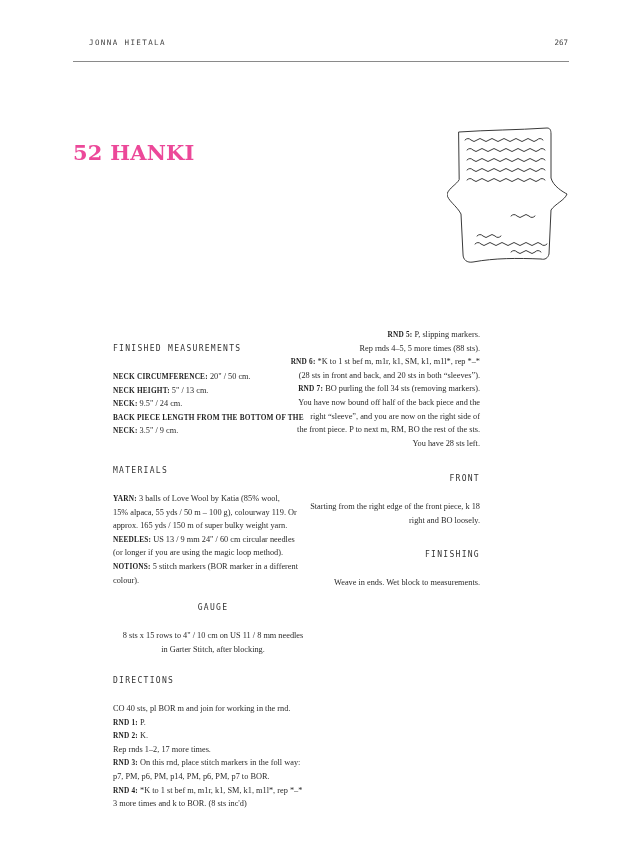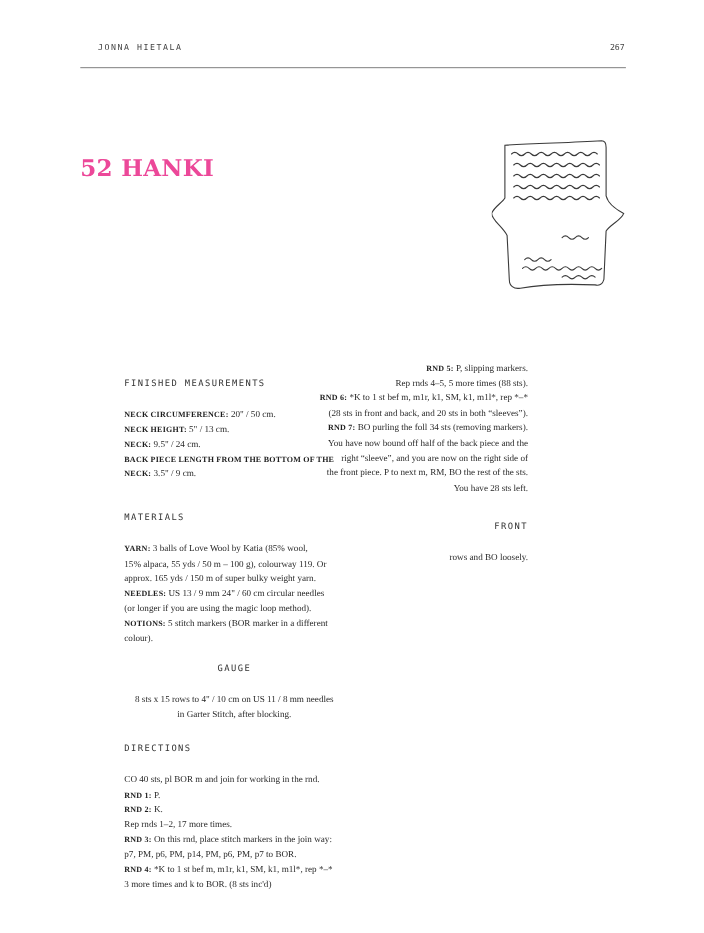--- a/index.html
+++ b/index.html
@@ -103,21 +103,21 @@
     </p>
   </div>
 
   <div class="section">
     <div class="section-heading">DIRECTIONS</div>
     <p class="para">
       <span class="line"><b></b><span>CO 40 sts, pl BOR m and join for working in the rnd.</span></span>
       <span class="line"><b>RND 1:</b><span> P.</span></span>
       <span class="line"><b>RND 2:</b><span> K.</span></span>
       <span class="line"><b></b><span>Rep rnds 1–2, 17 more times.</span></span>
-      <span class="line"><b>RND 3:</b><span> On this rnd, place stitch markers in the join way:</span></span>
+      <span class="line"><b>RND 3:</b><span> On this rnd, place stitch markers in the foll way:</span></span>
       <span class="line"><b></b><span>p7, PM, p6, PM, p14, PM, p6, PM, p7 to BOR.</span></span>
       <span class="line"><b>RND 4:</b><span> *K to 1 st bef m, m1r, k1, SM, k1, m1l*, rep *–*</span></span>
       <span class="line"><b></b><span>3 more times and k to BOR. (8 sts inc'd)</span></span>
     </p>
   </div>
 </div>
 
 <div class="col col-right" style="top:328px;">
   <div class="section" style="height:146px;">
     <p class="para">
@@ -129,17 +129,24 @@
       <span class="line"><b></b><span>You have now bound off half of the back piece and the</span></span>
       <span class="line"><b></b><span>right “sleeve”, and  you are now on the right side of</span></span>
       <span class="line"><b></b><span>the front piece. P to next m, RM, BO the rest of the sts.</span></span>
       <span class="line"><b></b><span>You have 28 sts left.</span></span>
     </p>
   </div>
 
   <div class="section" style="height:76px;">
     <div class="section-heading">FRONT</div>
     <p class="para">
-      <span class="line">rows and BO loosely.</span>
+      <span class="line">Starting from the right edge of the front piece, k 18</span>
+      <span class="line">right and BO loosely.</span>
     </p>
   </div>
 
+  <div class="section">
+    <div class="section-heading">FINISHING</div>
+    <p class="para">
+      <span class="line">Weave in ends. Wet block to measurements.</span>
+    </p>
+  </div>
 </div>
 
 </body></html>

